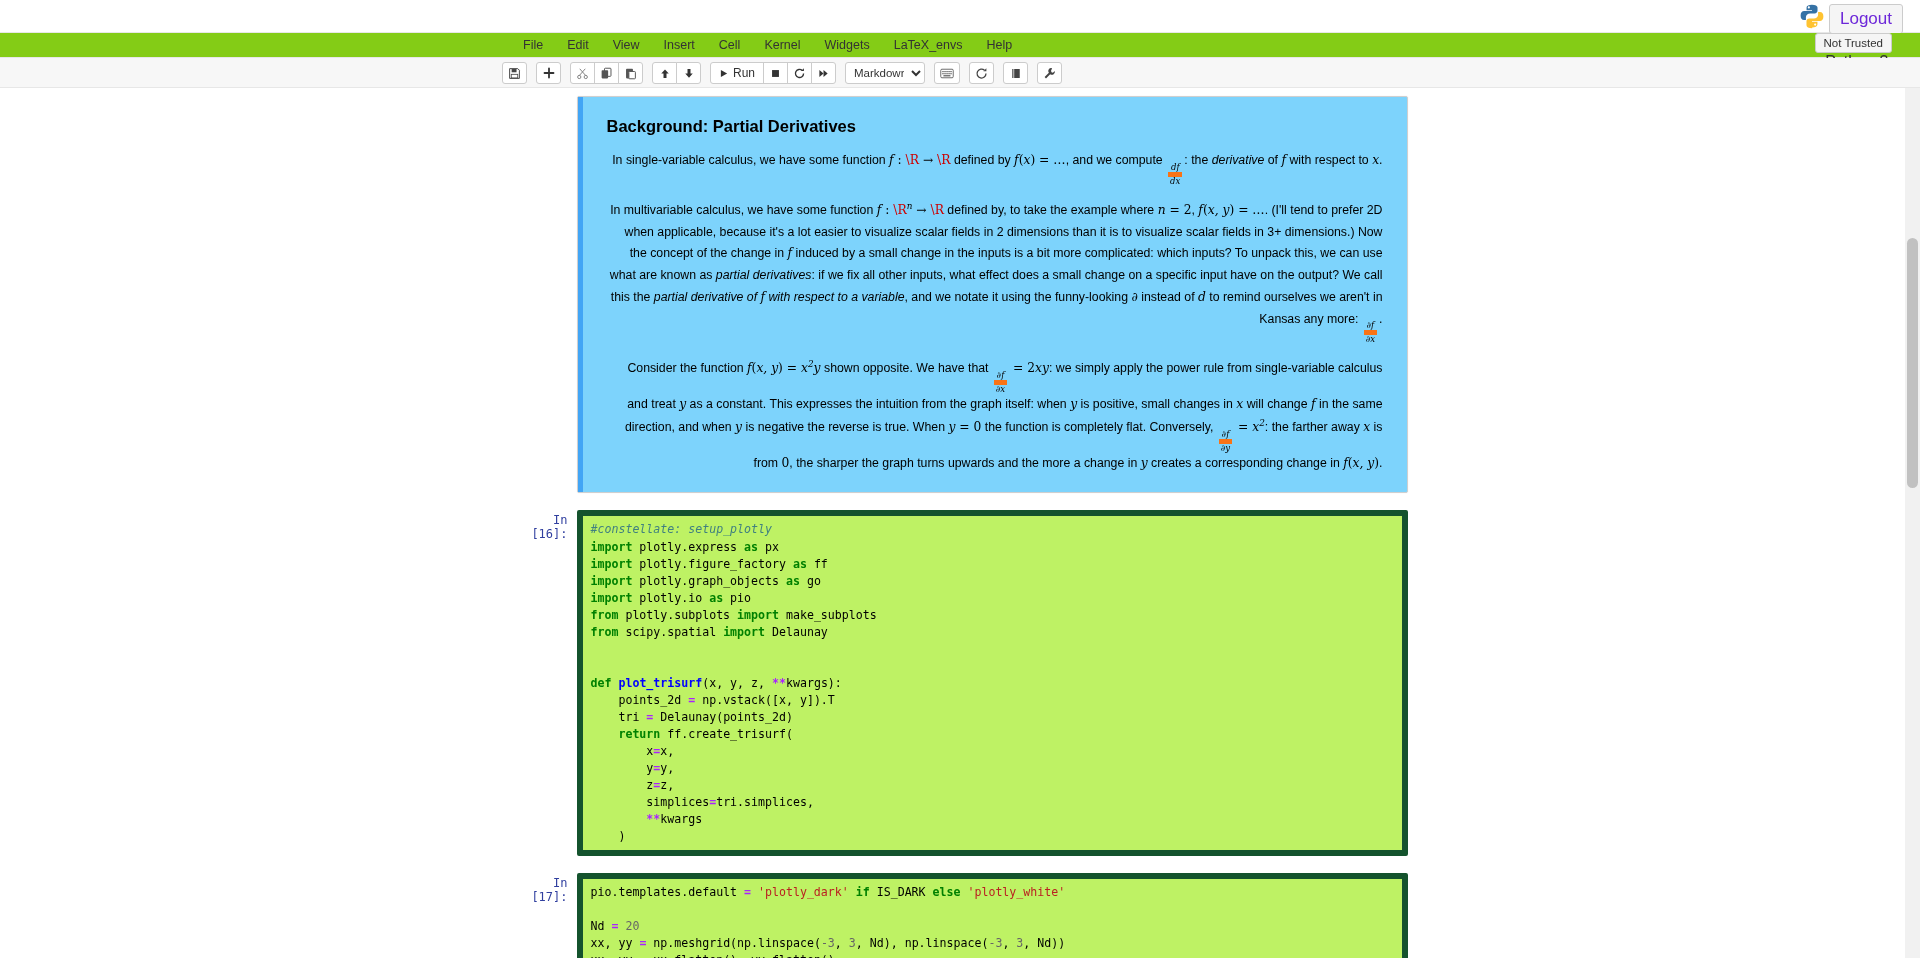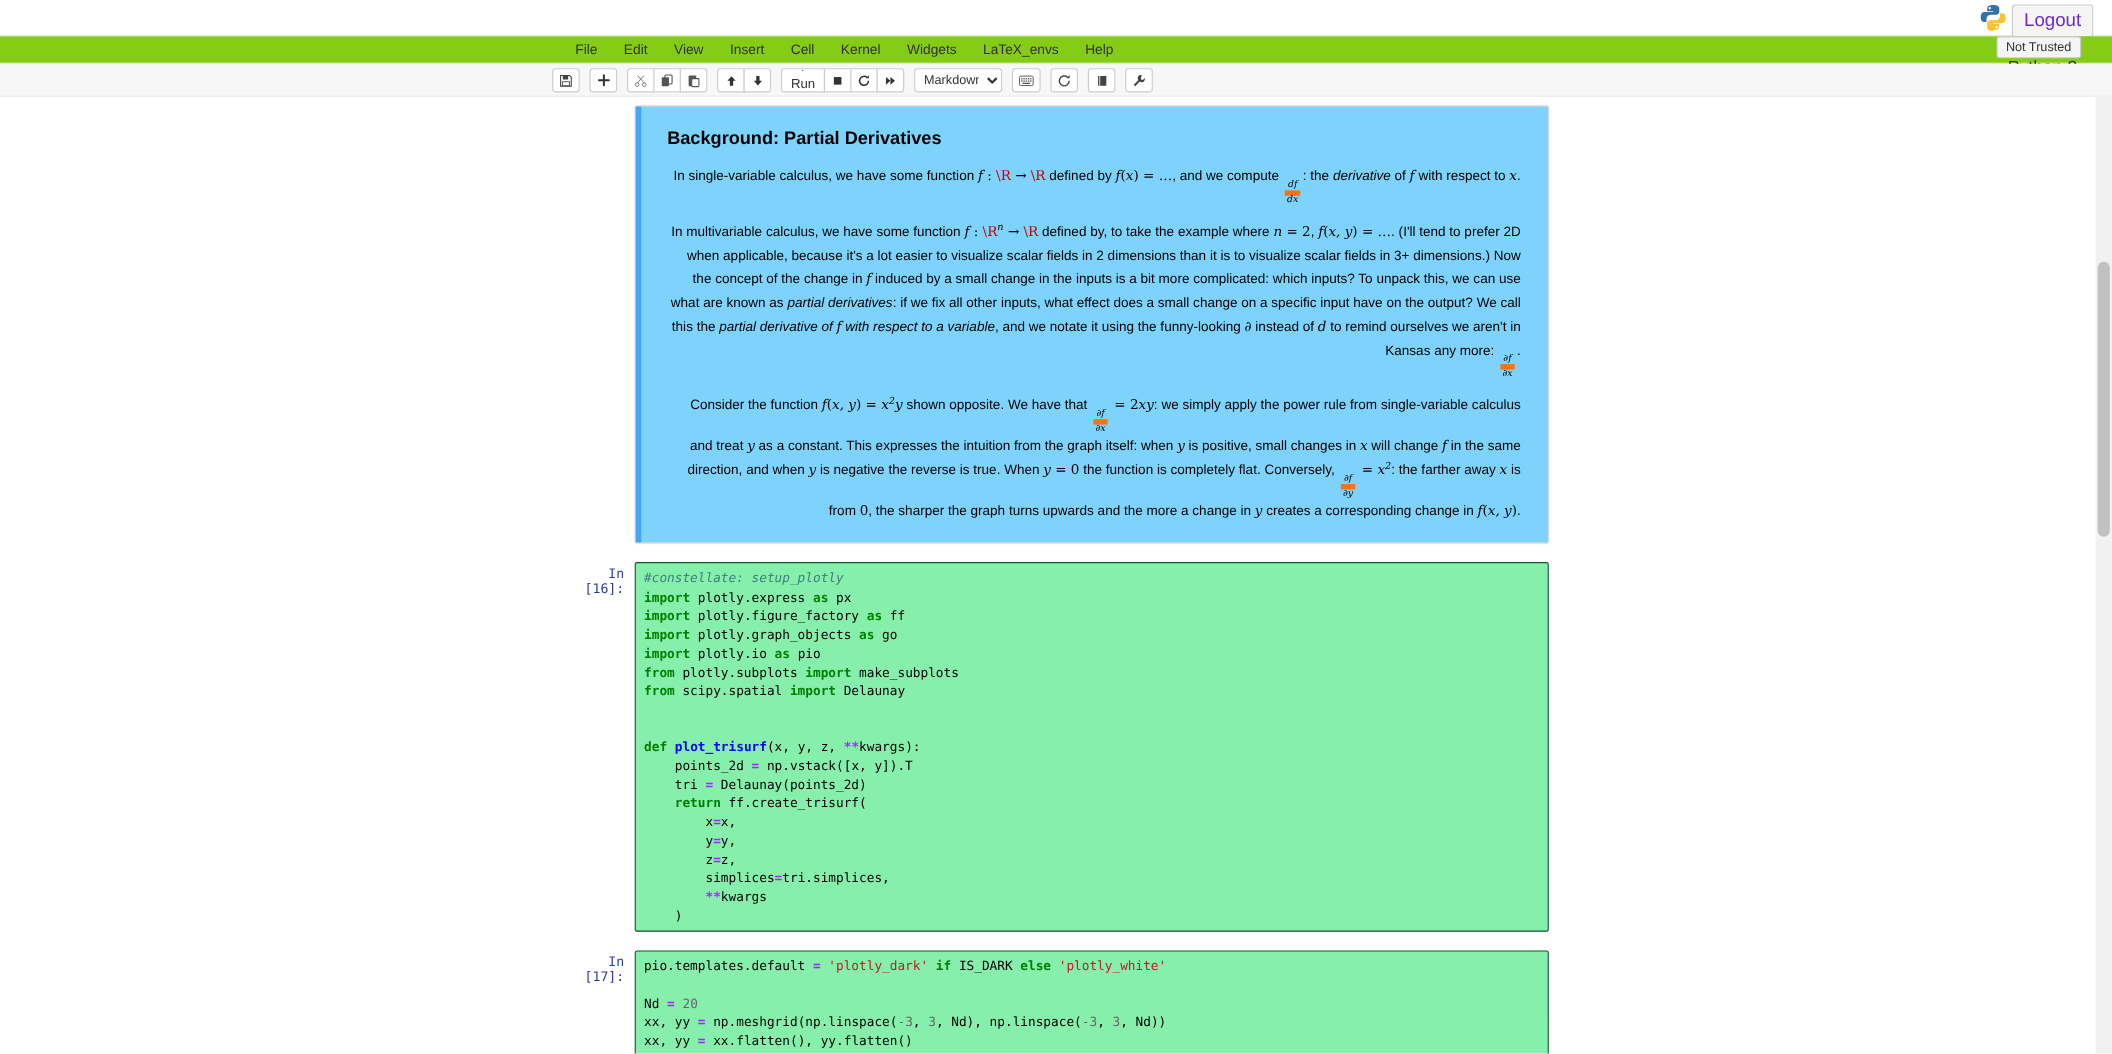--- a/index.html
+++ b/index.html
@@ -89,21 +89,21 @@
     height:22px; min-width:25px;
     border:1px solid #ccc; background:#fff;
     display:flex; align-items:center; justify-content:center;
     font-size:12px; color:#333; cursor:pointer;
     margin-left:-1px; padding:0 5px;
   }
   .tb-group .tb-btn:first-child { margin-left:0; border-radius:3px 0 0 3px; }
   .tb-group .tb-btn:last-child { border-radius:0 3px 3px 0; }
   .tb-group .tb-btn:only-child { border-radius:3px; }
   .tb-btn svg { display:block; }
-  .tb-run { padding:0 8px; gap:4px;flex-direction:column; }
+  .tb-run { padding:0 8px; gap:4px; }
   .tb-select {
     height:22px; width:80px;
     border:1px solid #ccc; border-radius:3px; background:#fff;
     font-size:11.5px; color:#333; padding:0 4px;
     font-family:"Liberation Sans", sans-serif;
     margin-right:9px;
   }
 
   
   .nb-scroll {
@@ -167,22 +167,22 @@
     vertical-align:-0.48em; font-family:"DejaVu Serif", serif; font-style:italic;
     line-height:1.05; margin:0 2px;
   }
   .frac .num { font-size:8.5px; padding:0 2px; }
   .frac .den { font-size:8.5px; border-top:5px solid #f97316; padding:0 2px; }
   .em { font-style:italic; }
   .sup { font-size:.72em; vertical-align:super; }
 
   
   .code-cell {
-    border:1px solid #14532d;
-    background:#86efac;
+    border:6px solid #14532d;
+    background:#bef264;
     width:100%;
     border-radius:2px;
   }
   .code-inner {
     padding:5px 4px 5px 8px;
     font-family:"DejaVu Sans Mono", monospace;
     font-size:11.6px;
     line-height:1.47;
     white-space:pre;
     color:#000;

